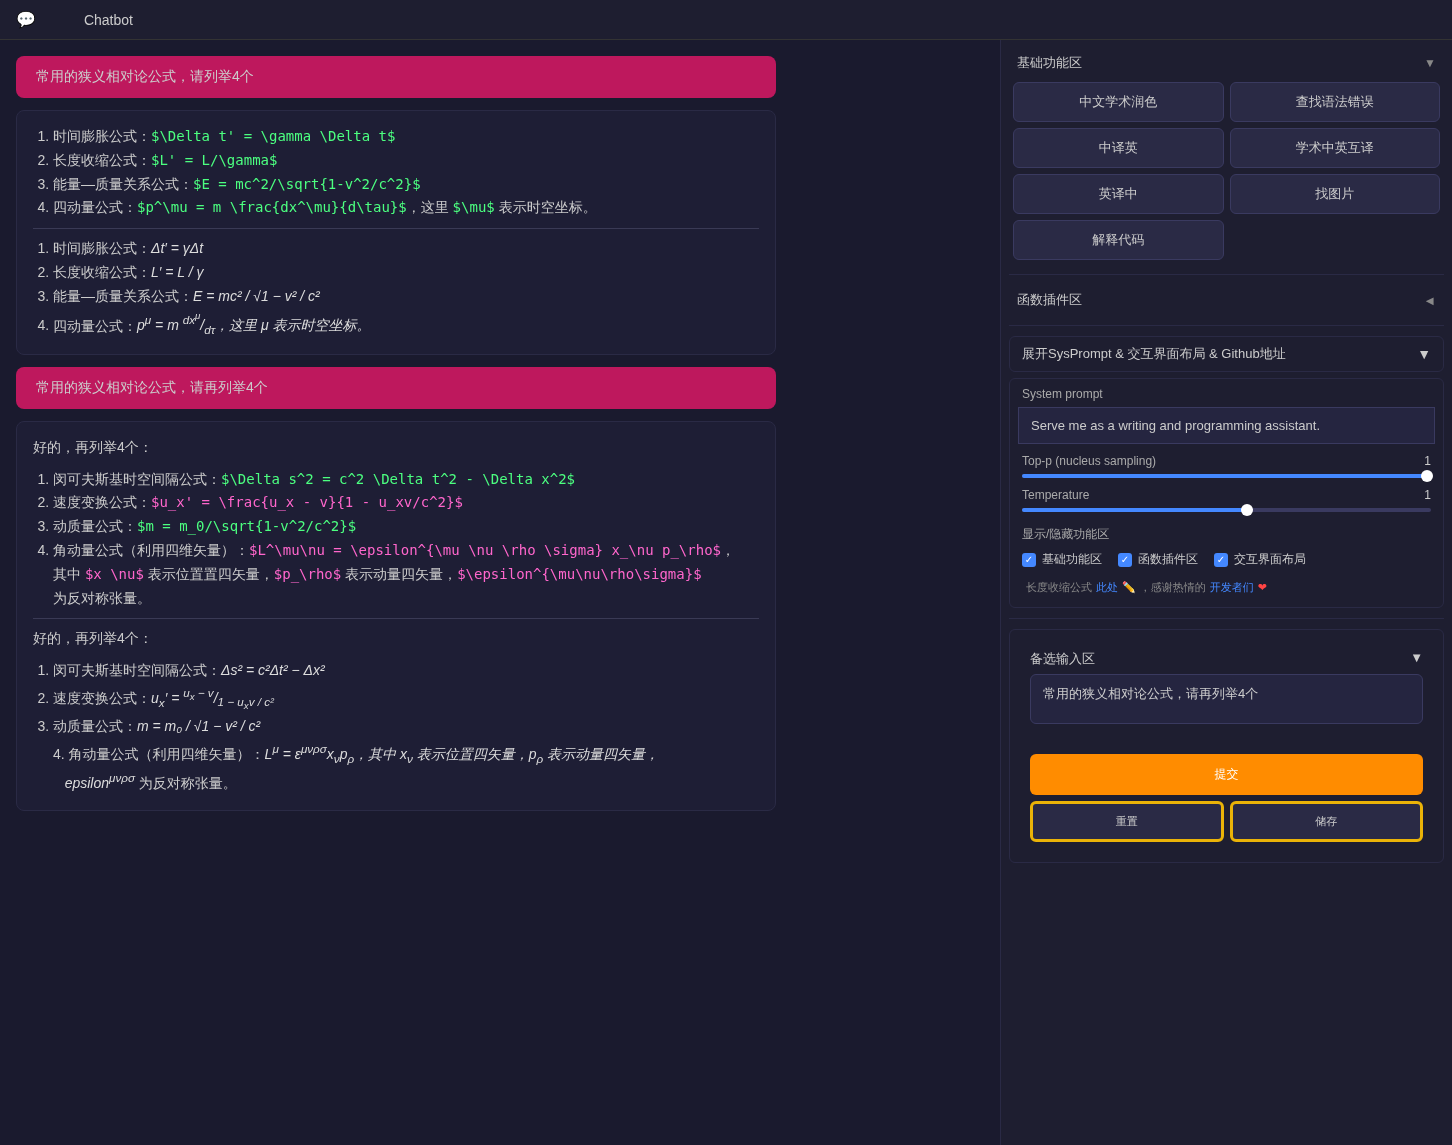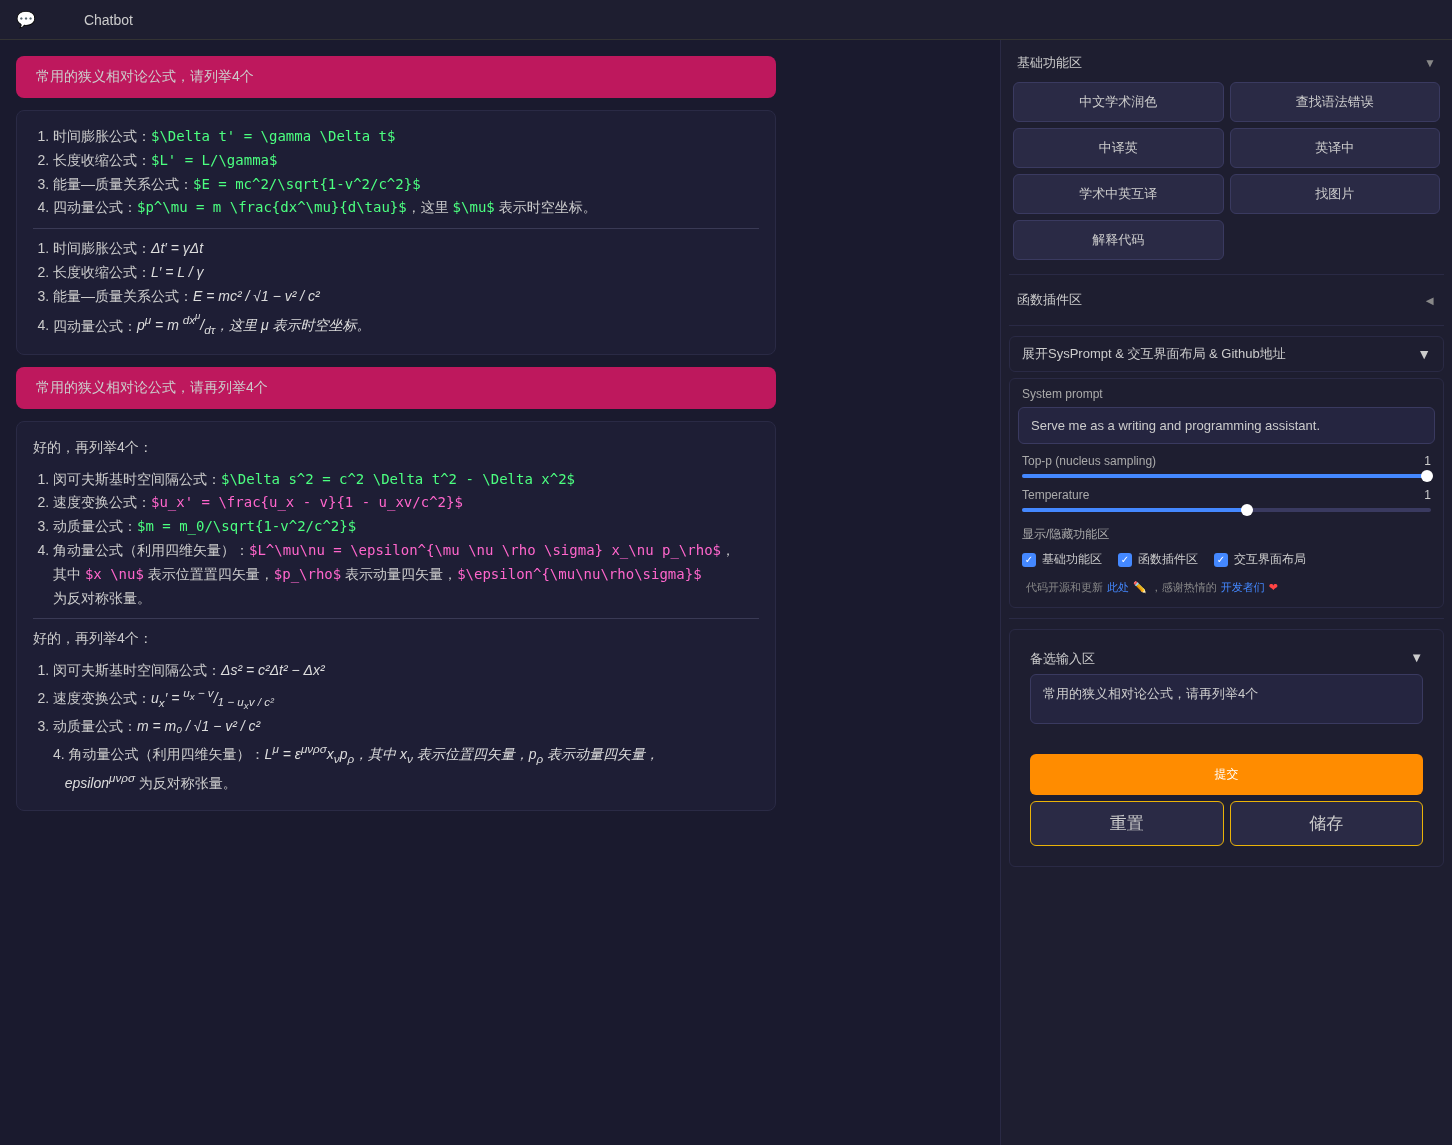--- a/index.html
+++ b/index.html
@@ -144,21 +144,21 @@
     }
     .sysprompt-label {
       color: #aaa;
       font-size: 12px;
       margin-bottom: 6px;
       padding: 0 4px;
     }
     .sysprompt-box {
       background: #252540;
       border: 1px solid #3a3a60;
-      border-radius: 6px;
+      border-radius: 0;
       padding: 10px 12px;
       color: #ccc;
       font-size: 13px;
       margin-bottom: 10px;
     }
     .param-row {
       display: flex;
       align-items: flex-start;
       justify-content: space-between;
       margin-bottom: 6px;
@@ -296,25 +296,25 @@
       margin-bottom: 6px;
       margin-top: 22px;
     }
     .bottom-btns {
       display: grid;
       grid-template-columns: 1fr 1fr;
       gap: 6px;
     }
     .bottom-btn {
       background: #2a2a45;
-      border: 1px solid #eab308;
+      border: 3px solid #eab308;
       border-radius: 6px;
       color: #ccc;
       padding: 10px;
-      font-size: 17px;
+      font-size: 11px;
       cursor: pointer;
       text-align: center;
     }
     .expand-header {
       background: #1e1e30;
       border: 1px solid #2a2a45;
       border-radius: 6px;
       padding: 8px 12px;
       display: flex;
       justify-content: space-between;
@@ -393,22 +393,22 @@
 
     <div>
       <div class="section-header">
         <span>基础功能区</span>
         <span class="arrow">▼</span>
       </div>
       <div class="btn-grid">
         <button class="func-btn">中文学术润色</button>
         <button class="func-btn">查找语法错误</button>
         <button class="func-btn">中译英</button>
+        <button class="func-btn">学术中英互译</button>
         <button class="func-btn">英译中</button>
-        <button class="func-btn">学术中英互译</button>
         <button class="func-btn">找图片</button>
         <button class="func-btn">解释代码</button>
       </div>
     </div>
 
     <hr class="section-divider">
 
     <div class="plugin-section">
       <span>函数插件区</span>
       <span class="arrow">◄</span>
@@ -459,21 +459,21 @@
             <span>函数插件区</span>
           </div>
           <div class="checkbox-item">
             <div class="checkbox-box">✓</div>
             <span>交互界面布局</span>
           </div>
         </div>
       </div>
 
       <div class="footer-links">
-        <span>代码开源和更新</span>
+        <span>长度收缩公式</span>
         <a href="#">此处</a>
         <span>✏️</span>
         <span>，感谢热情的</span>
         <a href="#">开发者们</a>
         <span class="heart">❤</span>
       </div>
     </div>
 
     <hr class="section-divider">
 

